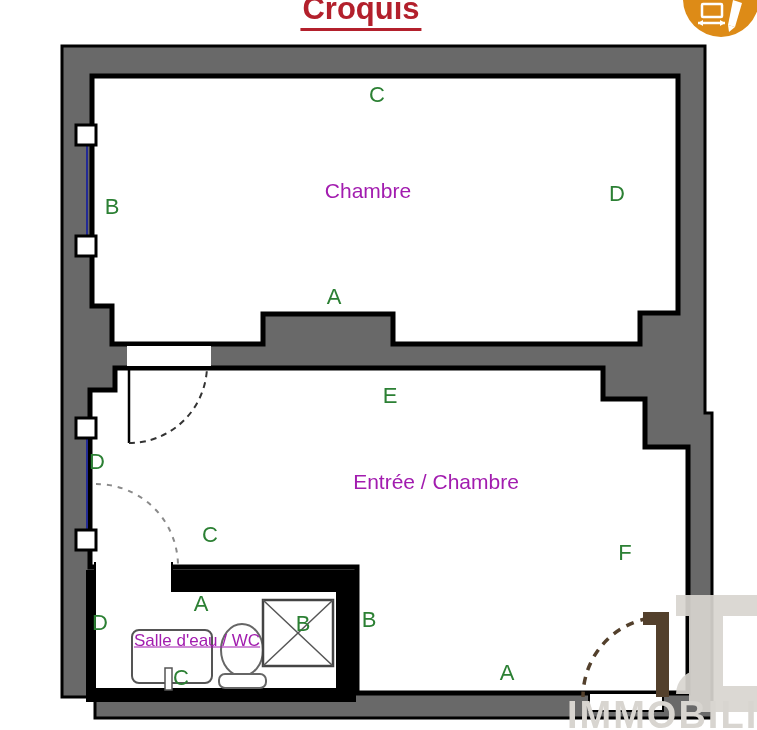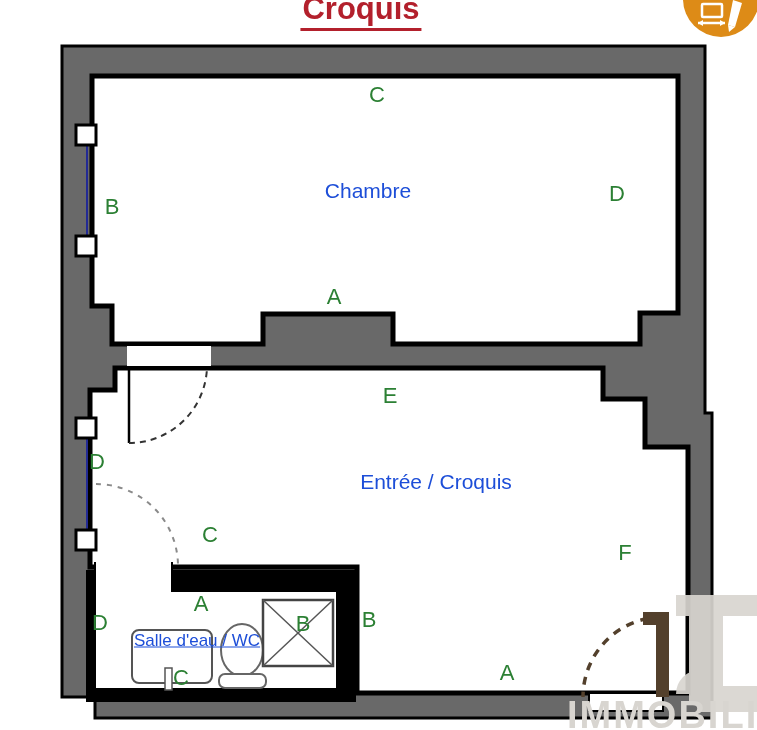--- a/index.html
+++ b/index.html
@@ -8,21 +8,21 @@
     overflow:hidden;font-family:"Liberation Sans",sans-serif;
   }
   #plan-svg{position:absolute;left:0;top:0;}
   .overlay{position:absolute;left:0;top:0;width:655px;height:730px;pointer-events:none;}
   .marker{
     position:absolute;transform:translate(-50%,-50%);
     font-size:22px;color:#2c8034;line-height:1;white-space:nowrap;
   }
   .room-name{
     position:absolute;transform:translate(-50%,-50%);
-    font-size:21px;color:#1d4ed8;line-height:1;white-space:nowrap;
+    font-size:21px;color:#a21caf;line-height:1;white-space:nowrap;
   }
   .room-name.small{font-size:17px;text-decoration:underline;}
   #page-title{
     position:absolute;left:361px;top:-9px;transform:translateX(-50%);
     font-size:31px;font-weight:bold;color:#b3202c;
     border-bottom:3px solid #b3202c;padding:0 2px 1px 2px;white-space:nowrap;
   }
   #watermark-text{
     position:absolute;left:567px;top:696px;
     font-size:38px;font-weight:bold;color:#d8d5d0;letter-spacing:2px;
@@ -101,21 +101,21 @@
   <div class="overlay">
 
     <div id="page-title">Croquis</div>
 
     <span class="room-name" style="left:368px;top:190px">Chambre</span>
     <span class="marker" style="left:377px;top:95px">C</span>
     <span class="marker" style="left:112px;top:207px">B</span>
     <span class="marker" style="left:617px;top:194px">D</span>
     <span class="marker" style="left:334px;top:297px">A</span>
 
-    <span class="room-name" style="left:436px;top:481px">Entrée / Croquis</span>
+    <span class="room-name" style="left:436px;top:481px">Entrée / Chambre</span>
     <span class="marker" style="left:390px;top:396px">E</span>
     <span class="marker" style="left:97px;top:462px">D</span>
     <span class="marker" style="left:210px;top:535px">C</span>
     <span class="marker" style="left:625px;top:553px">F</span>
     <span class="marker" style="left:369px;top:620px">B</span>
     <span class="marker" style="left:507px;top:673px">A</span>
 
     <span class="room-name small" style="left:197px;top:640px">Salle d'eau / WC</span>
     <span class="marker" style="left:100px;top:623px">D</span>
     <span class="marker" style="left:201px;top:604px">A</span>

